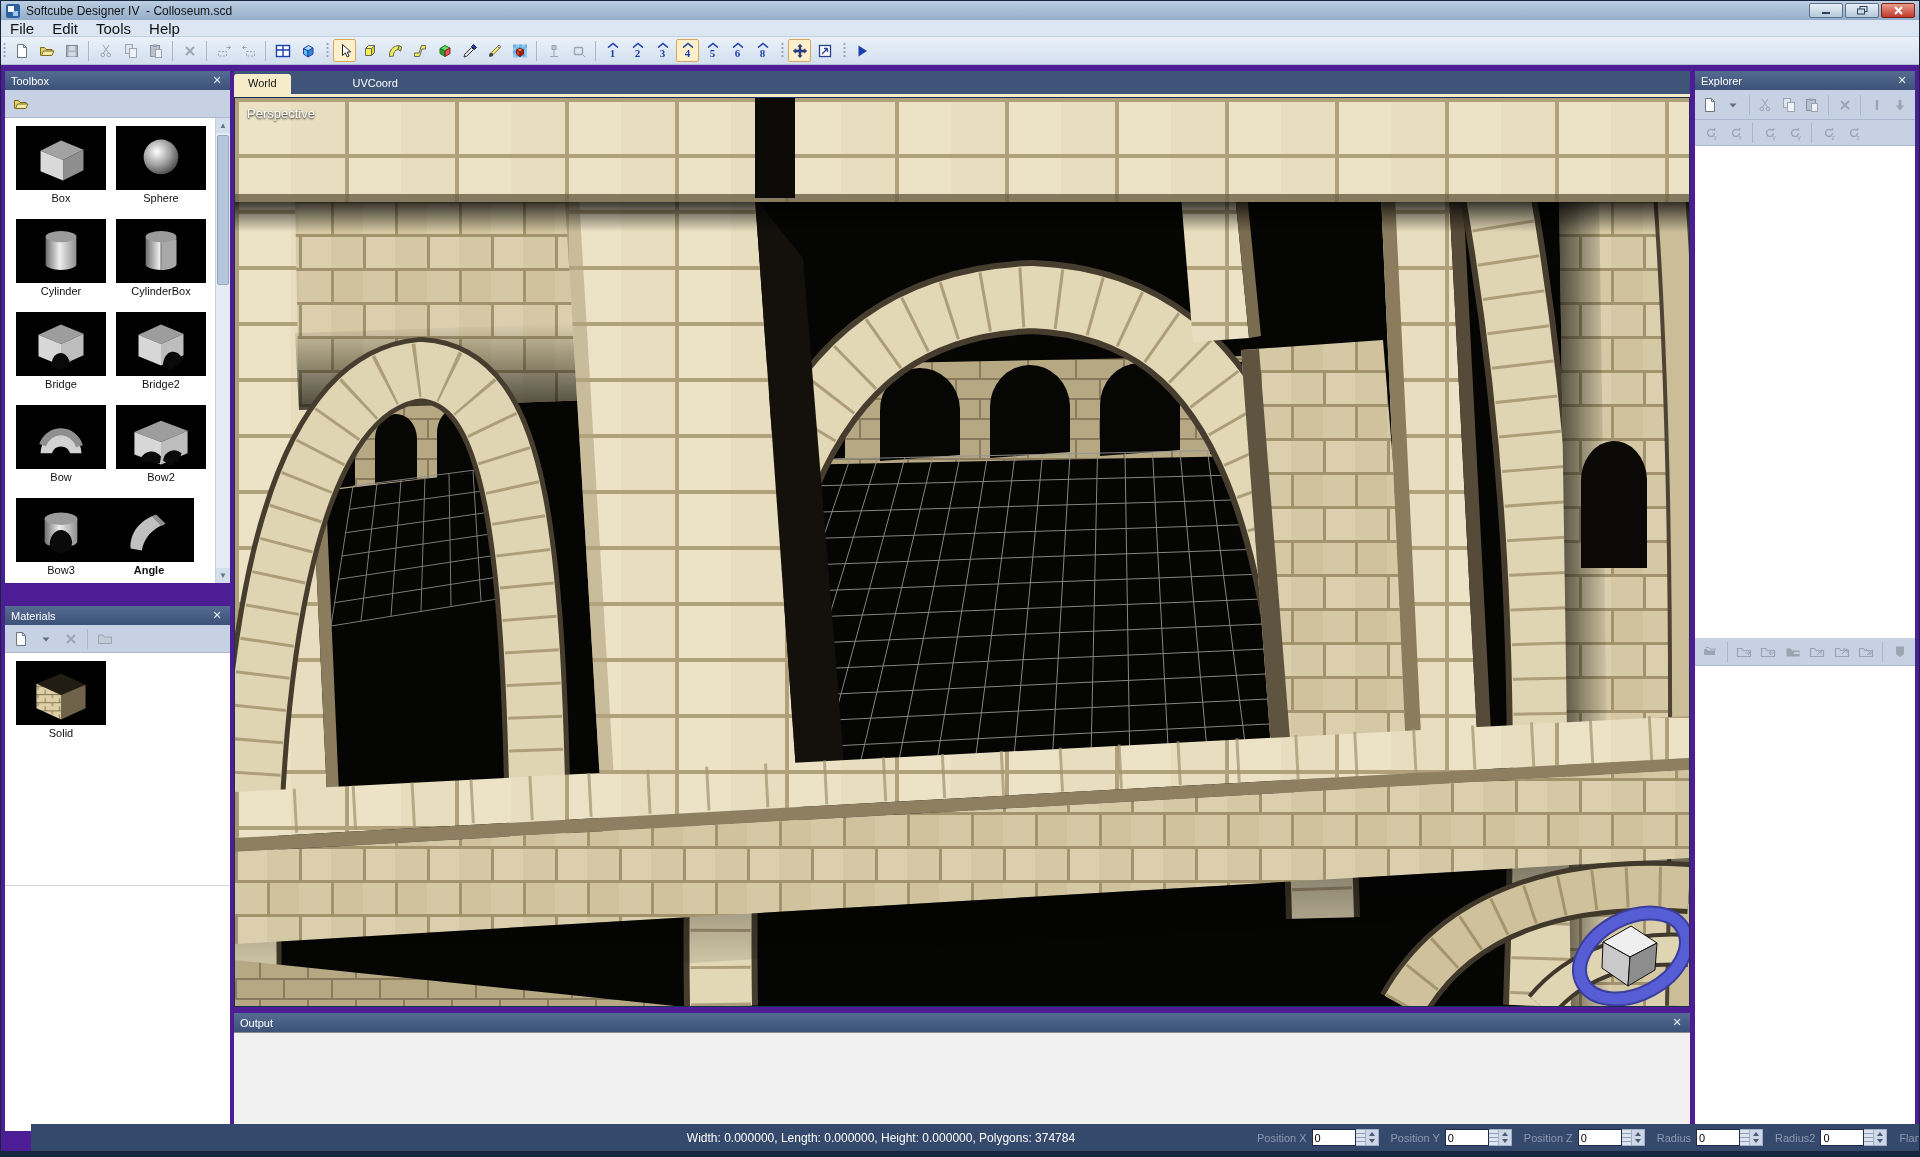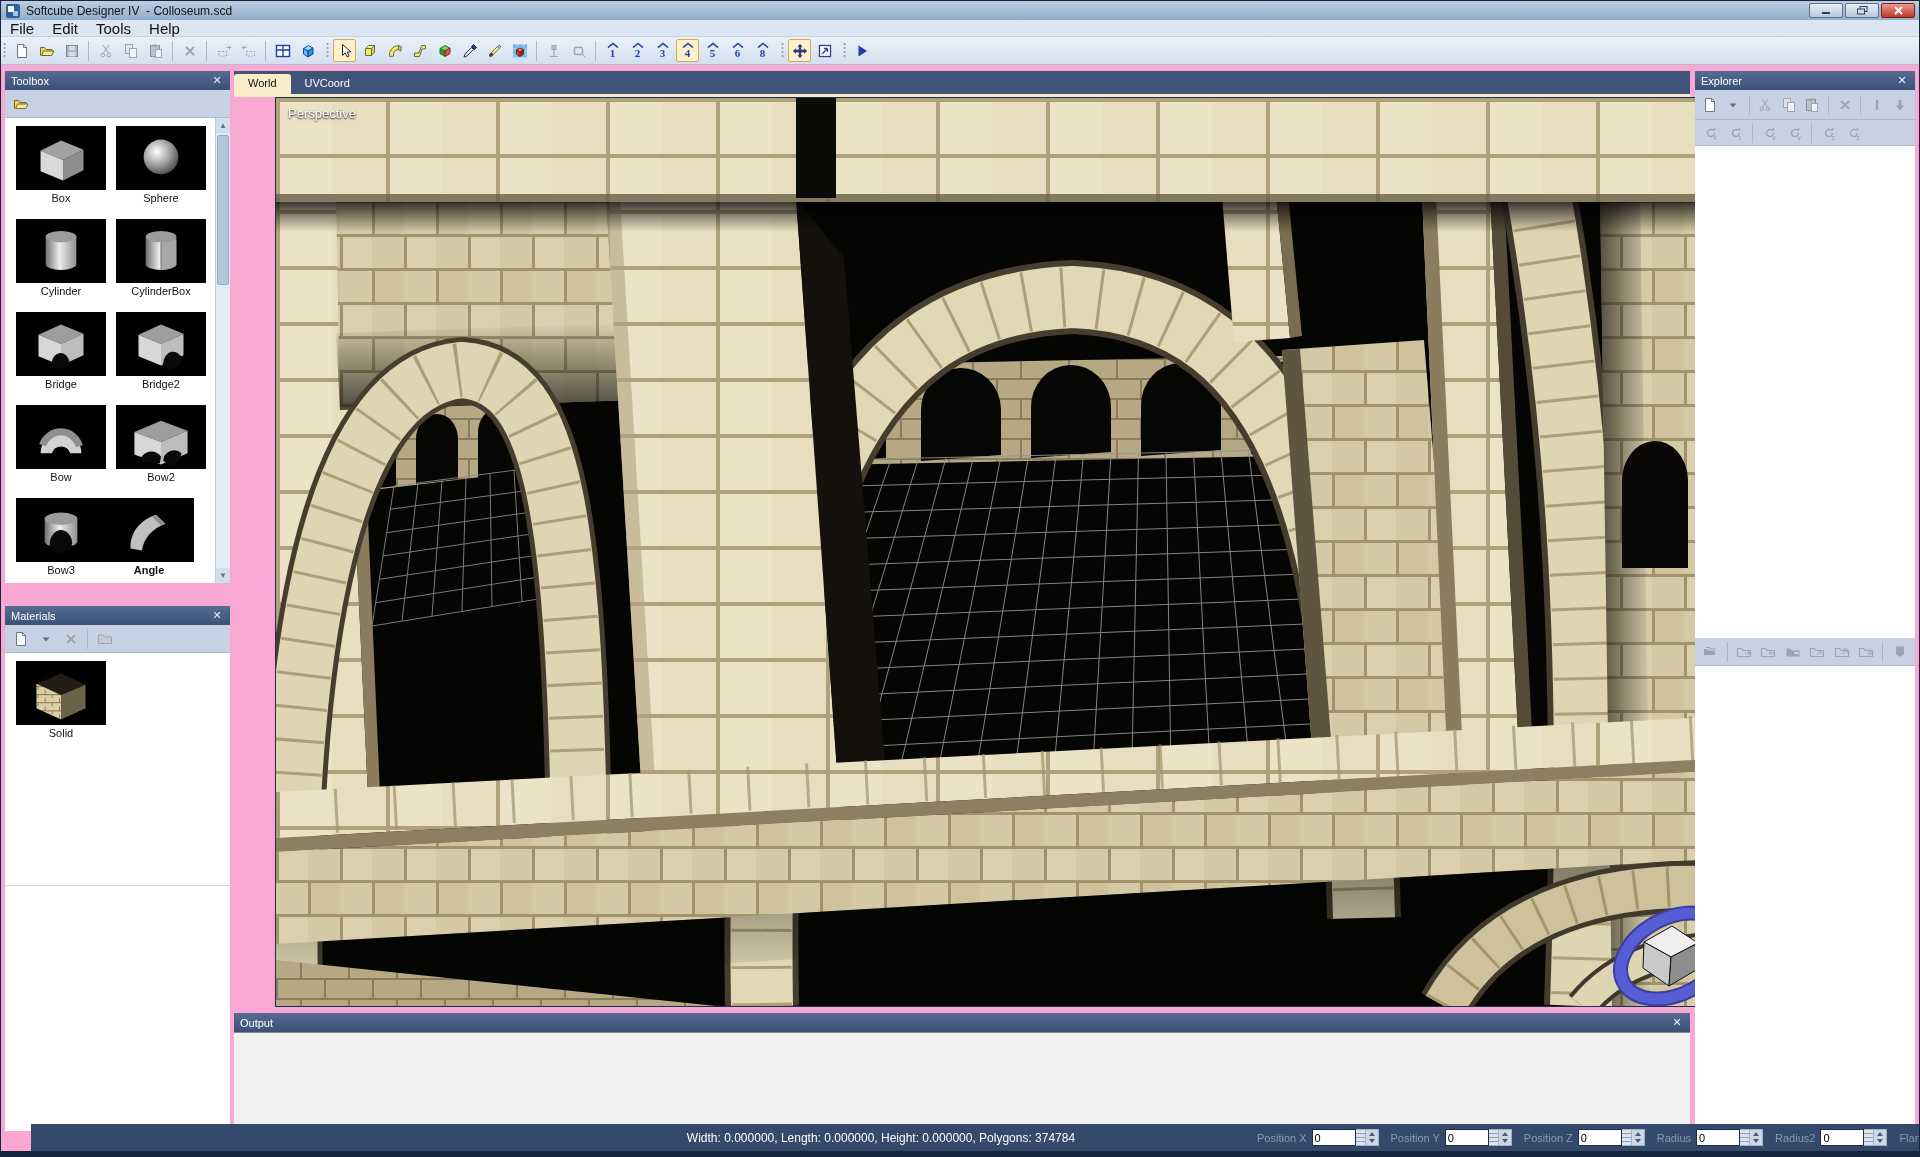--- a/index.html
+++ b/index.html
@@ -1,17 +1,17 @@
 <!DOCTYPE html>
 <html><head>
 <meta charset="utf-8">
 <style>
   html,body{margin:0;padding:0;background:#17263f;}
   *{box-sizing:border-box;font-family:"Liberation Sans",sans-serif;}
-  #stage{position:relative;width:1920px;height:1152px;background:#f9a8d4;overflow:hidden;border:1px solid #16243c;}
+  #stage{position:relative;width:1920px;height:1152px;background:#4c1d95;overflow:hidden;border:1px solid #16243c;}
 
   
   .titlebar{position:absolute;left:0;top:0;width:100%;height:19px;
     background:linear-gradient(#bccee2,#93adc9);display:flex;align-items:center;
     padding:0 4px;font-size:12px;color:#111;}
   .appicon{width:16px;height:16px;margin-right:5px;display:inline-flex;}
   .title{flex:0 0 auto;white-space:pre;}
   .winbtns{margin-left:auto;display:flex;gap:2px;}
   .wbtn{width:34px;height:15px;border-radius:2px;border:1px solid #5a708c;
     background:linear-gradient(#e8f0f8,#b6c8da);display:flex;align-items:center;justify-content:center;
@@ -547,27 +547,27 @@
           <div class="thumb"><svg width="90" height="64" viewBox="0 0 88 62">
               <path d="M20 22l24-10 24 11-24 10z" fill="#221d14"></path>
               <path d="M20 22l24 11v24l-24-11z" fill="url(#matbr)"></path>
               <path d="M68 23l-24 10v24l24-11z" fill="#6e6248"></path>
             </svg></div>
           <div class="tlabel">Solid</div>
         </div>
       </div>
   </div>
 
-  <div class="tabstrip" id="tabstrip" style="left:233px;top:70px;width:1456px;height:23px;">
+  <div class="tabstrip" id="tabstrip" style="left:233px;top:70px;width:1456px;height:23px;gap:48px;">
       <div class="tab active">World</div>
       <div class="tab">UVCoord</div>
     </div>
   <div class="tabline" style="left:233px;top:93px;width:1456px;height:3px;"></div>
 
-  <div class="viewport" style="left:233px;top:96px;width:1456px;height:910px;margin-left:41px;">
+  <div class="viewport" style="left:233px;top:96px;width:1456px;height:910px;">
     <svg id="scene" viewBox="0 0 1454 908" width="1454" height="908" preserveAspectRatio="none">
       <defs>
         <pattern id="pw" width="64" height="68" patternUnits="userSpaceOnUse">
           <rect width="64" height="68" fill="#d5c8a4"></rect>
           <rect width="64" height="3" y="0" fill="#a2936d"></rect>
           <rect width="64" height="3" y="34" fill="#a2936d"></rect>
           <rect width="3" height="34" x="0" y="0" fill="#a2936d"></rect>
           <rect width="3" height="34" x="32" y="34" fill="#a2936d"></rect>
           <rect x="3" y="3" width="29" height="31" fill="#dbcfae"></rect>
           <rect x="35" y="37" width="29" height="31" fill="#cfc29c"></rect>

